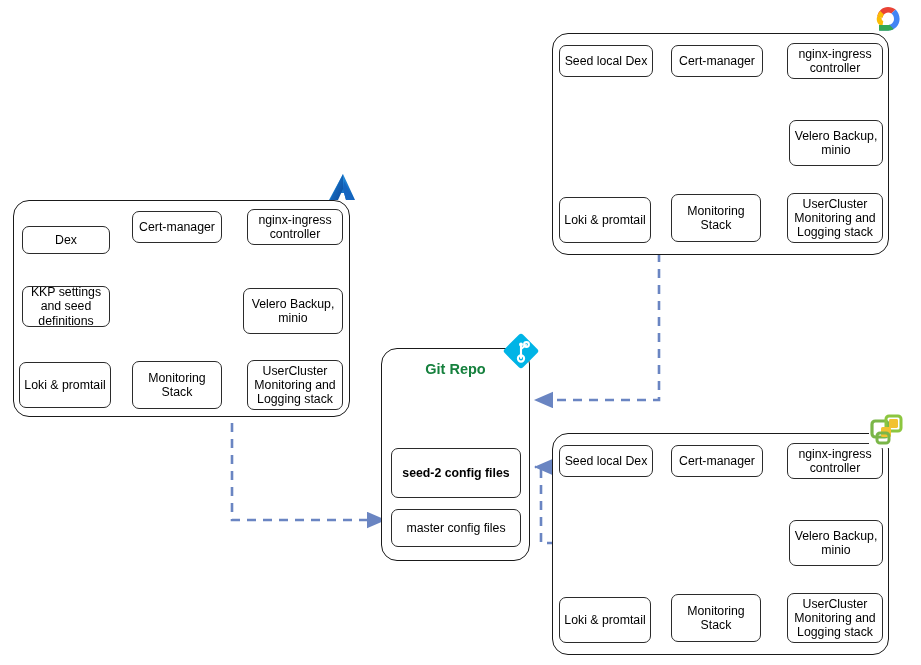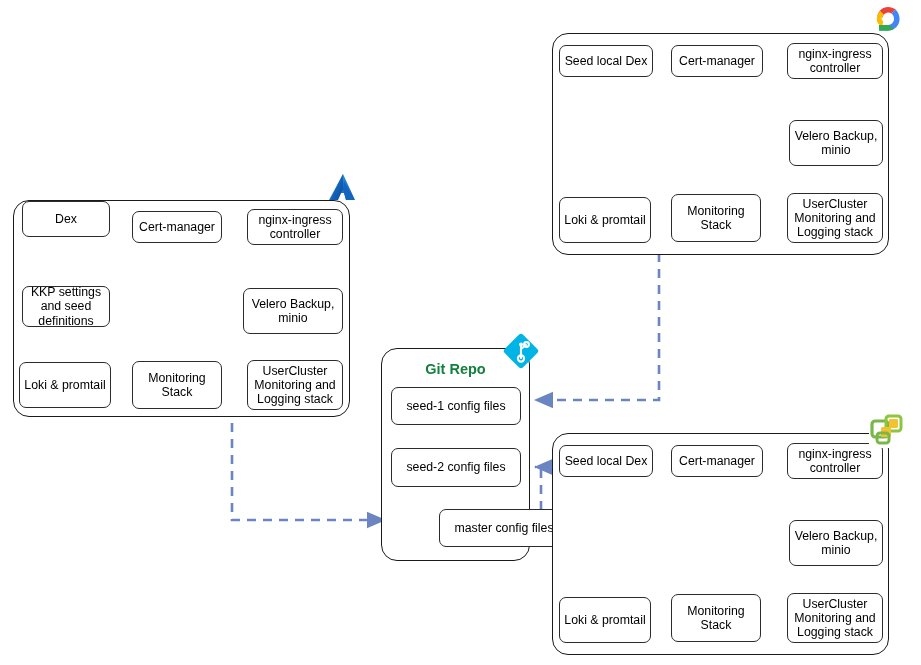--- a/index.html
+++ b/index.html
@@ -202,21 +202,21 @@
         <ellipse cx="8" cy="-9" rx="6.6" ry="7.2" fill="#ffffff" stroke="#1a1a1a" stroke-width="1.5"></ellipse>
         <circle cx="-8" cy="-8" r="3.0" fill="#141414"></circle>
         <circle cx="8" cy="-8" r="3.0" fill="#141414"></circle>
         <path d="M-5,2 Q0,9 5,2" fill="#a62a10" stroke="#7a1d0a" stroke-width="1"></path>
       </g>
     </g>
   </svg>
 
   <div class="cluster" style="left:13px; top:200px; width:337px; height:217px;"></div>
 
-  <div class="node" style="left:22px; top:201px; width:88px; height:36px;">Dex</div>
+  <div class="node" style="left:22px; top:226px; width:88px; height:28px;">Dex</div>
   <div class="node" style="left:132px; top:211px; width:90px; height:32px;">Cert-manager</div>
   <div class="node" style="left:247px; top:209px; width:96px; height:36px;">nginx-ingress
 controller</div>
   <div class="node" style="left:22px; top:286px; width:88px; height:41px;">KKP settings
 and seed
 definitions</div>
   <div class="node" style="left:243px; top:288px; width:100px; height:46px;">Velero Backup,
 minio</div>
   <div class="node" style="left:19px; top:362px; width:92px; height:46px;">Loki &amp; promtail</div>
   <div class="node" style="left:132px; top:361px; width:90px; height:48px;">Monitoring
@@ -240,23 +240,22 @@
       <path d="M19,5 L31,31 L22,31 L20,24 L13,24 L12,31 L5,31 z" fill="url(#azGradA)"></path>
       <path d="M19,5 L19,20 L14,31 L6,31 z" fill="url(#azGradB)"></path>
       <path d="M20,12 L30,31 L22,31 L19,20 z" fill="#1565c0"></path>
     </svg>
   </div>
 
   <div class="cluster" style="left:381px; top:348px; width:149px; height:213px;">
     <div class="repo-title" style="top:12px;">Git Repo</div>
   </div>
 
-  <div class="node" style="left:391px; top:387px; width:130px; height:38px;">seed-1 config files</div>
-  <div class="node" style="left:391px; top:448px; width:130px; height:39px;">seed-2 config files</div>
-  <div class="node" style="left:391px; top:509px; width:130px; height:38px;margin-left:48px;">master config files</div>
+  <div class="node" style="left:391px; top:448px; width:130px; height:50px;font-weight:bold;">seed-2 config files</div>
+  <div class="node" style="left:391px; top:509px; width:130px; height:38px;">master config files</div>
 
   <div class="logo" style="left:503px; top:333px; width:36px; height:36px;">
     <svg width="36" height="36" viewBox="0 0 36 36">
       <g transform="rotate(45 18 18)">
         <rect x="5" y="5" width="26" height="26" rx="3" fill="#00b4e6"></rect>
       </g>
       <g stroke="#ffffff" stroke-width="2.1" fill="none" stroke-linecap="round">
         <path d="M18,11 L18,25"></path>
         <path d="M18,16 L23,12"></path>
       </g>

